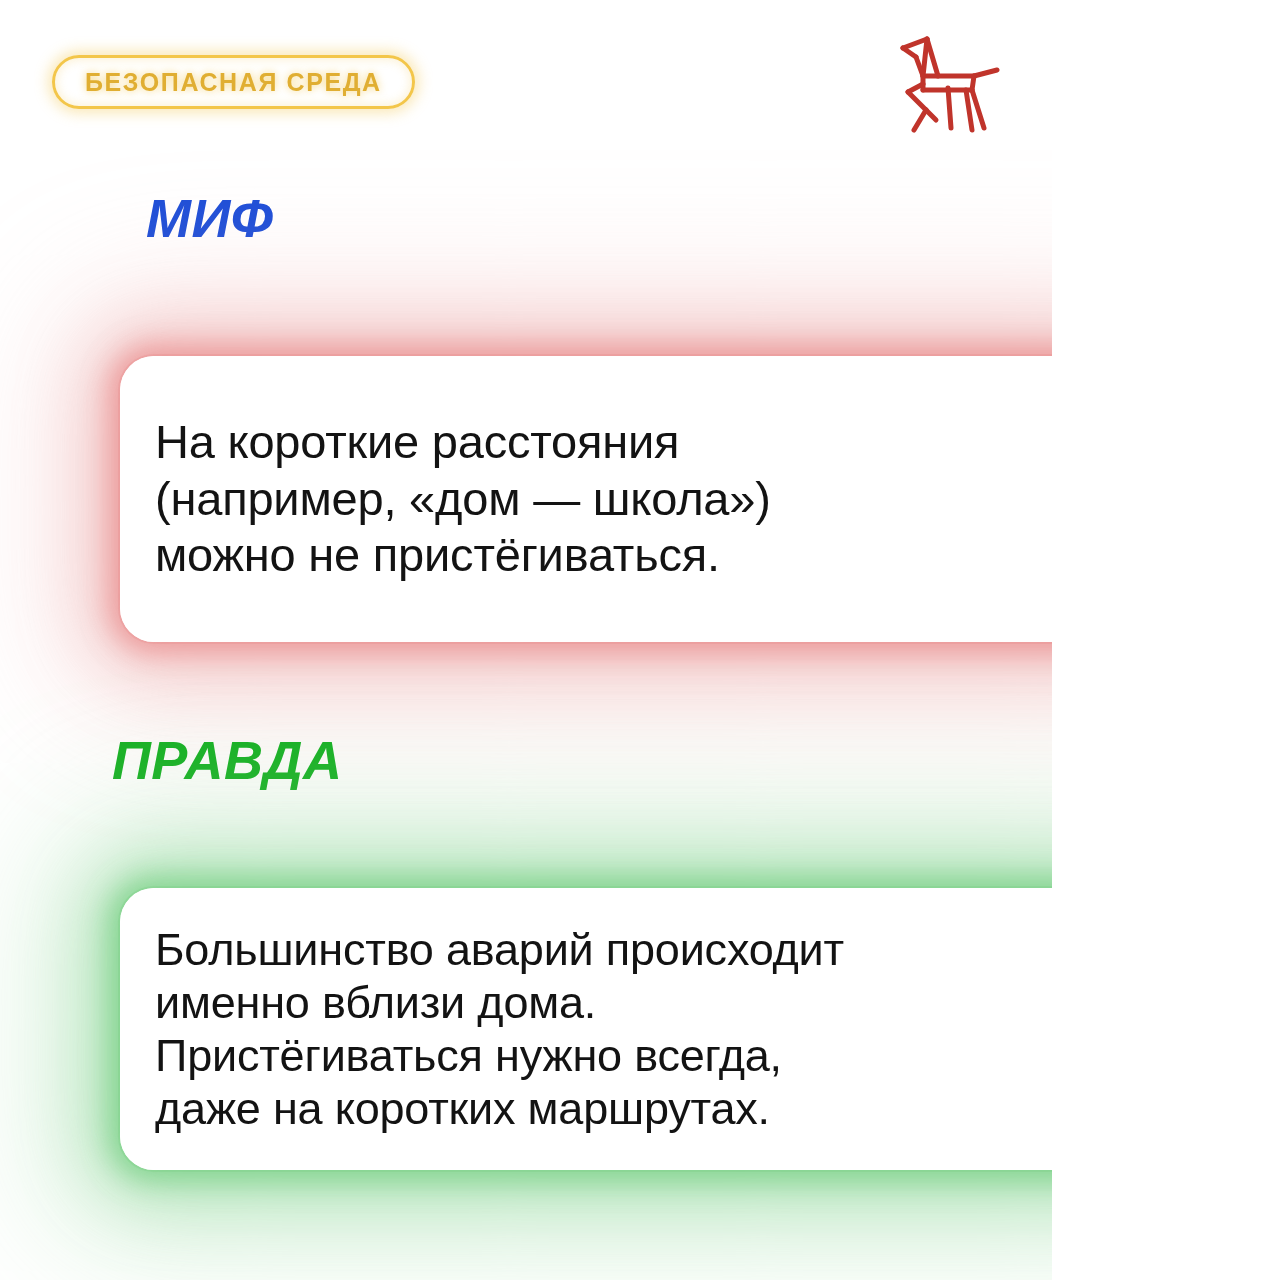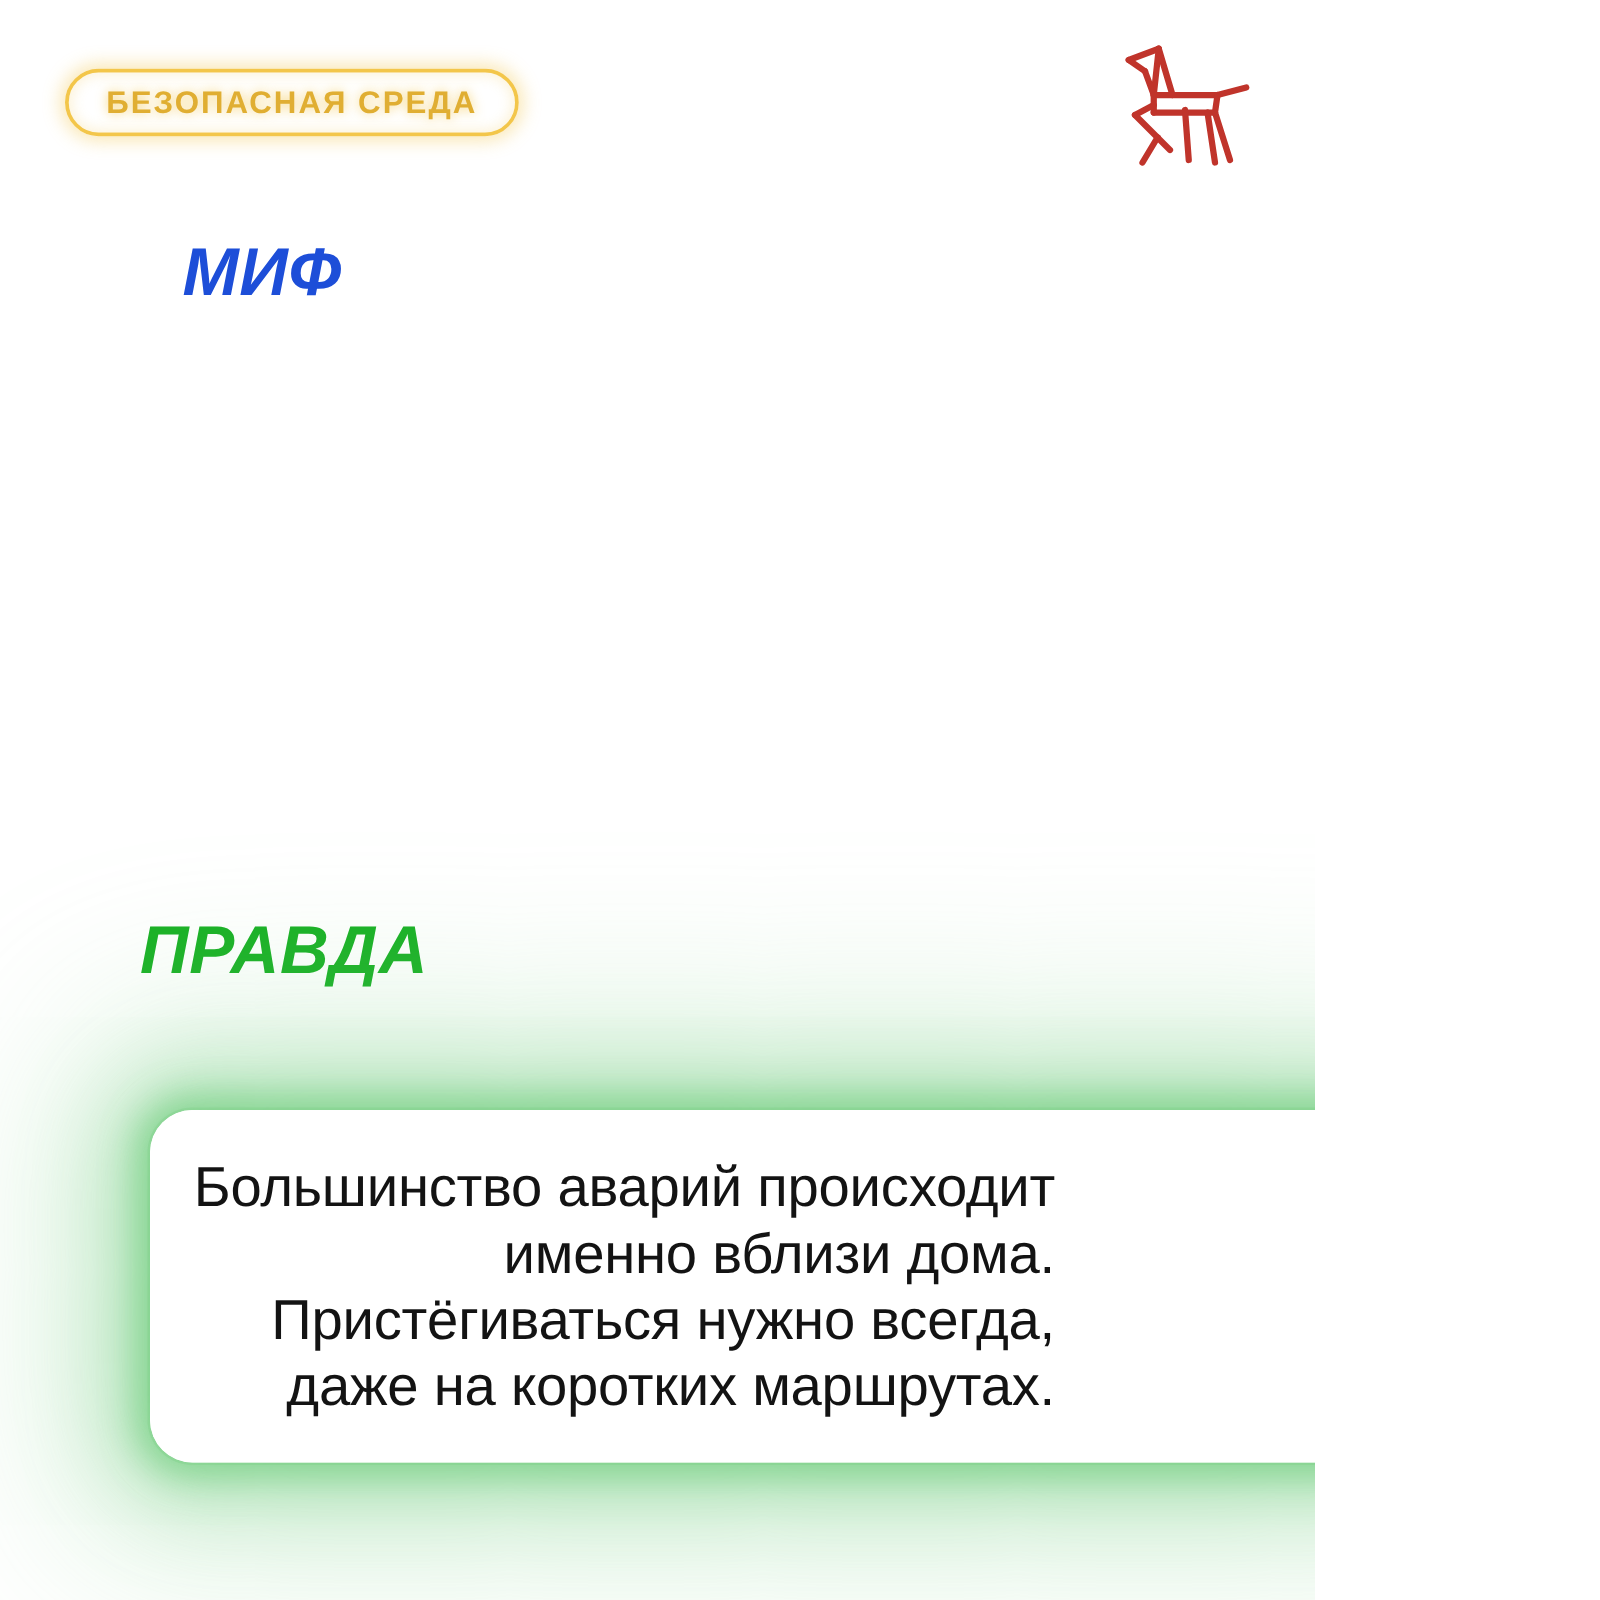--- a/index.html
+++ b/index.html
@@ -114,21 +114,20 @@
   .card-text {
     font-size: 47px;
     line-height: 1.20;
     color: #131313;
     letter-spacing: -0.2px;
     white-space: pre-line;
   }
   .card.truth-card .card-text {
     font-size: 45px;
     line-height: 1.18;
-    text-align: right;
   }
 </style>
 </head>
 <body>
 
 <div id="poster">
 
   <div class="badge">
     <span class="badge-label">БЕЗОПАСНАЯ СРЕДА</span>
   </div>
@@ -160,20 +159,27 @@
         <path d="M52 62 L55 102"></path>
 
         <path d="M70 64 L76 104"></path>
         <path d="M76 64 L88 102"></path>
       </g>
     </svg>
   </div>
 
   <div class="heading heading-myth">МИФ</div>
 
+  <div class="card-wrap myth">
+    <div class="card myth-card">
+      <div class="card-text">На короткие расстояния
+(например, «дом — школа»)
+можно не пристёгиваться.</div>
+    </div>
+  </div>
 
   <div class="heading heading-truth">ПРАВДА</div>
 
   <div class="card-wrap truth">
     <div class="card truth-card">
       <div class="card-text">Большинство аварий происходит
 именно вблизи дома.
 Пристёгиваться нужно всегда,
 даже на коротких маршрутах.</div>
     </div>

